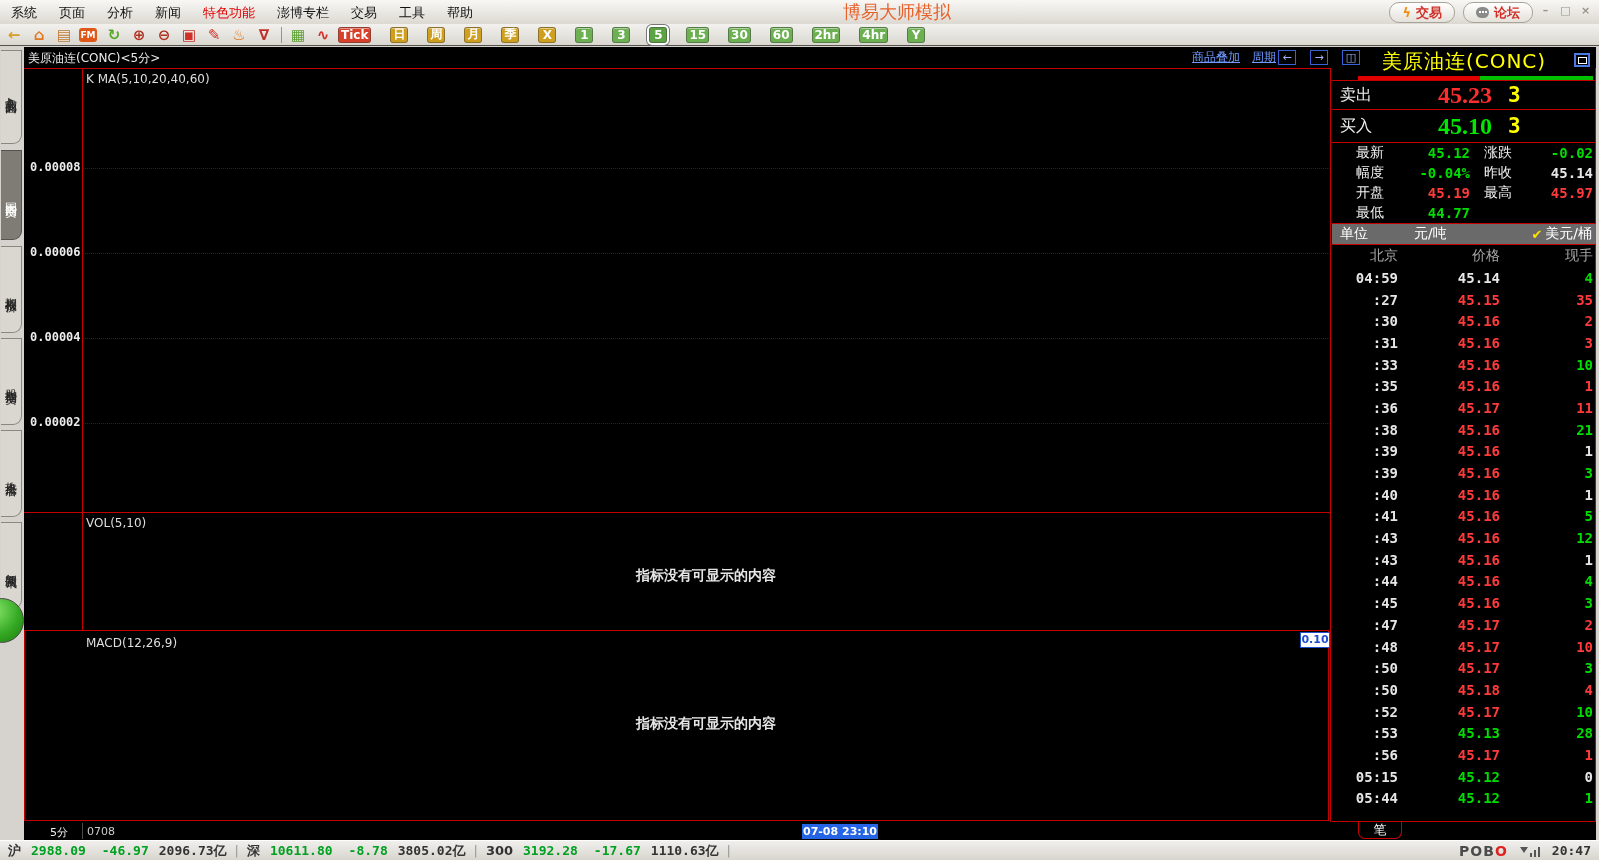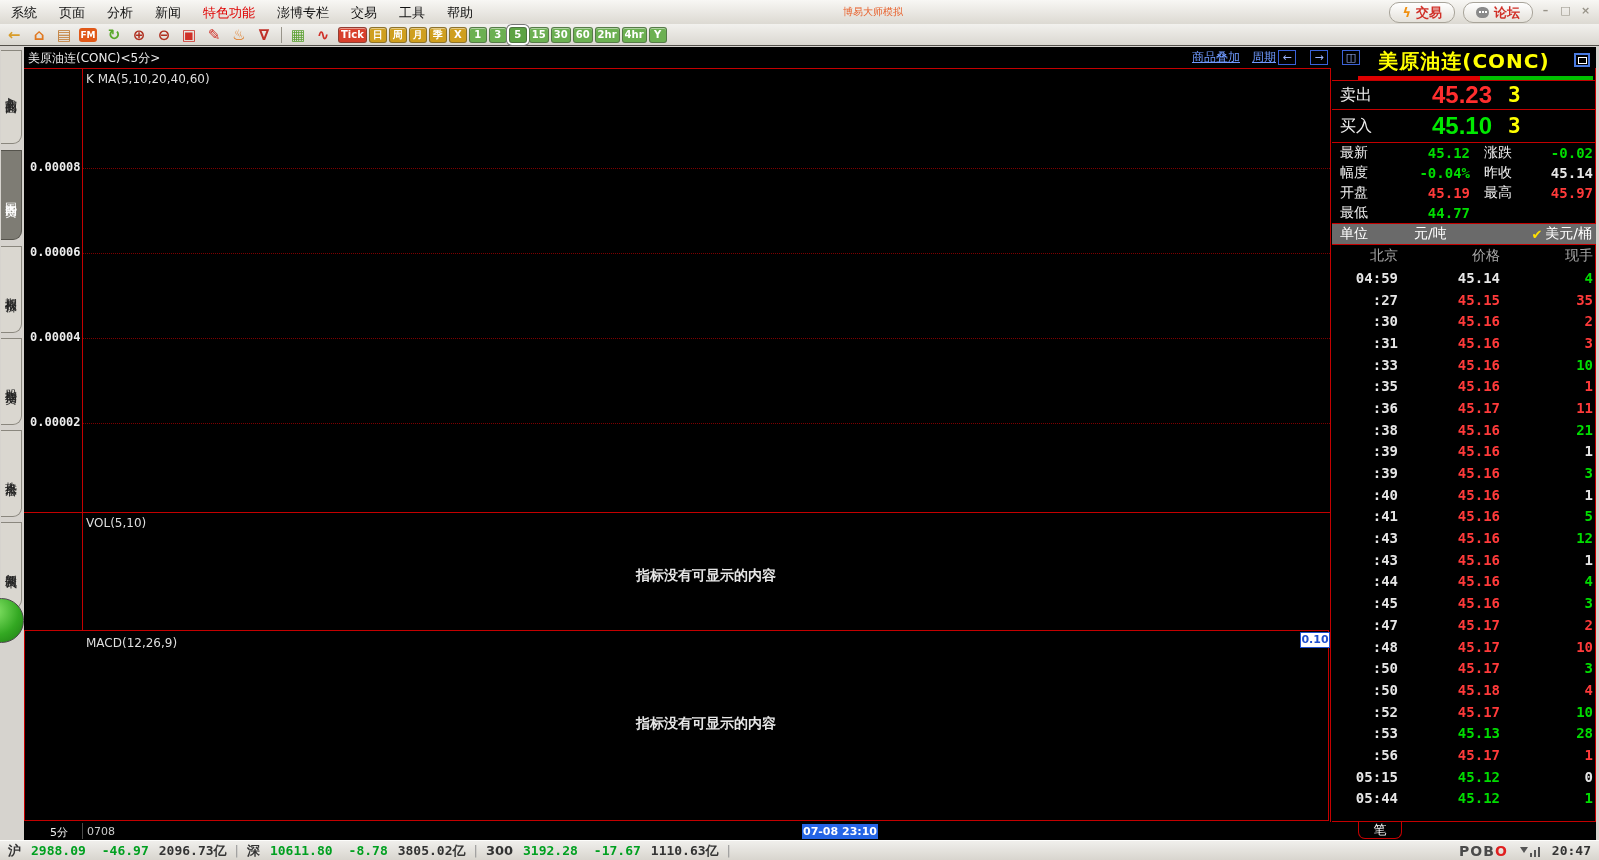--- a/index.html
+++ b/index.html
@@ -7,41 +7,41 @@
     width:1599px;height:860px;position:relative;overflow:hidden;
     background:#d6d3ce;font-family:"DejaVu Sans",sans-serif;
   }
   
   .titlebar{position:absolute;left:0;top:0;width:1599px;height:24px;
     background:linear-gradient(#f8f7f4,#dcd9d2);border-bottom:1px solid #b6b2a8;
     display:flex;align-items:center}
   .menu-items{display:flex;align-items:center}
   .menu-item{padding:0 11px;font-size:13px;color:#111;line-height:23px;cursor:default}
   .menu-item.accent{color:#e00000}
-  .app-title{position:absolute;left:843px;top:0;line-height:24px;font-size:10px;color:#e8622d}
+  .app-title{position:absolute;left:843px;top:0;line-height:24px;font-size:18px;color:#e8622d}
   .tb-buttons{position:absolute;right:66px;top:2px;display:flex;gap:8px}
   .pill-btn{display:flex;align-items:center;gap:5px;border:1px solid #a8a49a;border-radius:10px;
     background:linear-gradient(#ffffff,#e4e1da);padding:0 12px;height:19px;
     font-size:13px;font-weight:bold;color:#d03028}
   .bolt{color:#f09010;font-weight:bold;font-size:13px}
   .bubble{width:13px;height:11px;background:#8a8a8a;border-radius:6px;position:relative}
   .bubble::after{content:"";position:absolute;left:3px;top:4px;width:2px;height:2px;background:#fff;
     box-shadow:3px 0 0 #fff,6px 0 0 #fff}
   .win-controls{position:absolute;right:6px;top:4px;display:flex;gap:5px}
   .win-btn{width:15px;height:14px;color:#979388;font-size:11px;line-height:13px;text-align:center;font-weight:bold}
   
   .toolbar{position:absolute;left:0;top:24px;width:1599px;height:22px;
     background:linear-gradient(#f2f1ee,#dad7d0);border-bottom:1px solid #55524c;
     display:flex;align-items:center;padding-left:4px;box-sizing:border-box}
   .tb-icon{width:20px;height:18px;margin-right:5px;display:flex;align-items:center;justify-content:center;
     font-size:15px;font-weight:bold}
   .tb-icon.badge{font-size:9px;color:#fff!important;background:#e05818;border-radius:3px;height:14px;width:18px;margin-right:7px}
   .tb-sep{width:1px;height:16px;background:#98948a;margin:0 6px 0 2px}
-  .pbtn{min-width:18px;height:16px;border-radius:3px;color:#fff;font-size:10px;font-weight:bold;
-    display:flex;align-items:center;justify-content:center;margin-right:2px;padding:0 2px;
+  .pbtn{min-width:18px;height:16px;border-radius:3px;color:#fff;font-size:12px;font-weight:bold;
+    display:flex;align-items:center;justify-content:center;margin-right:19px;padding:0 2px;
     border:1px solid rgba(60,60,60,.45);box-shadow:inset 0 1px 0 rgba(255,255,255,.45);box-sizing:border-box}
   .pbtn.gold{background:#cf9f1f}
   .pbtn.green{background:#6cb052}
   .pbtn.tick{background:#d8402c}
   .pbtn.selected{box-shadow:0 0 0 2px #fff,0 0 0 3px #777;background:#5da344}
   
   .sidebar{position:absolute;left:0;top:47px;width:24px;height:793px;background:#d6d3ce}
   .side-tab{position:absolute;left:1px;width:21px;background:#dad7d0;border:1px solid #8a877e;border-left:none;
     border-radius:0 0 9px 0;display:flex;flex-direction:column;align-items:center;justify-content:center;
     font-size:12px;color:#222;box-sizing:border-box}
@@ -71,37 +71,37 @@
     color:#2050d0;font-size:11px;font-weight:bold;text-align:center;line-height:13px}
   .x-axis{position:absolute;left:0;top:776px;width:1306px;height:17px;font-size:11px;color:#ddd}
   .xa-period{position:absolute;left:26px;top:2px;color:#eee}
   .xa-div{position:absolute;left:58px;top:0;width:1px;height:16px;background:#4a4a4a}
   .xa-date{position:absolute;left:63px;top:2px;color:#ccc}
   .xa-cursor{position:absolute;left:778px;top:1px;width:76px;height:15px;background:#2565e5;color:#fff;
     text-align:center;line-height:15px;font-size:11px;font-weight:bold}
   
   .qpanel{position:absolute;left:1308px;top:0;width:264px;height:793px;display:flex;flex-direction:column;box-sizing:border-box}
   .qp-title{height:28px;position:relative;display:flex;align-items:center;justify-content:center;flex:none}
-  .qp-title .t{color:#ffff00;font-size:20px;font-weight:bold;letter-spacing:1px}
+  .qp-title .t{color:#ffff00;font-size:20px;font-weight:normal;letter-spacing:1px}
   .qp-winicon{position:absolute;right:6px;top:6px;width:16px;height:14px;border:2px solid #4a7ae0;background:#000;
     display:flex;align-items:center;justify-content:center;box-sizing:border-box}
   .qp-winicon i{display:block;width:7px;height:5px;border:1px solid #fff}
   .qp-bar{height:5px;display:flex;align-items:center;padding:0 3px 0 26px;flex:none}
   .bar-red{width:122px;height:4px;background:#e00000}
   .bar-green{flex:1;height:4px;background:#00c000}
   .qp-ask{height:28px;border-top:1px solid #c40000;display:flex;align-items:center;flex:none}
   .qp-bid{height:32px;border-top:1px solid #c40000;border-bottom:1px solid #c40000;display:flex;align-items:center;flex:none}
   .q-label{margin-left:8px;color:#f0f0f0;font-size:16px;width:52px}
-  .q-price{width:100px;text-align:right;font-size:24px;font-weight:bold;font-family:Liberation Sans, sans-serif}
+  .q-price{width:100px;text-align:right;font-size:24px;font-weight:bold;font-family:Liberation Serif, serif}
   .qp-ask .q-price{color:#ff2e2e}
   .qp-bid .q-price{color:#00e800}
   .q-size{margin-left:16px;color:#ffff00;font-size:21px;font-weight:bold;font-family:"DejaVu Sans Mono",monospace}
   .qp-stats{display:grid;grid-template-columns:46px 92px 62px 1fr;grid-auto-rows:20px;align-items:center;
     padding-right:3px;flex:none}
-  .s-label{padding-left:8px;color:#f0f0f0;font-size:14px;white-space:nowrap}
+  .s-label{padding-left:24px;color:#f0f0f0;font-size:14px;white-space:nowrap}
   .s-label.col2{padding-left:14px}
   .s-val{text-align:right;font-size:14px;font-weight:bold;font-family:"DejaVu Sans Mono",monospace}
   .qp-unit{height:20px;background:#6a6a6a;border-top:1px solid #c40000;border-bottom:1px solid #c40000;
     display:flex;align-items:center;color:#fff;font-size:14px;flex:none;box-sizing:content-box}
   .u-label{padding-left:8px}
   .u-left{margin-left:46px}
   .u-right{margin-left:auto;padding-right:4px;display:flex;align-items:center;gap:3px}
   .u-check{color:#ffe000;font-size:13px;font-weight:bold}
   .qp-thead{display:grid;grid-template-columns:66px 102px 1fr;height:22px;align-items:center;
     color:#a8a8a8;font-size:14px;padding-right:3px;flex:none}

